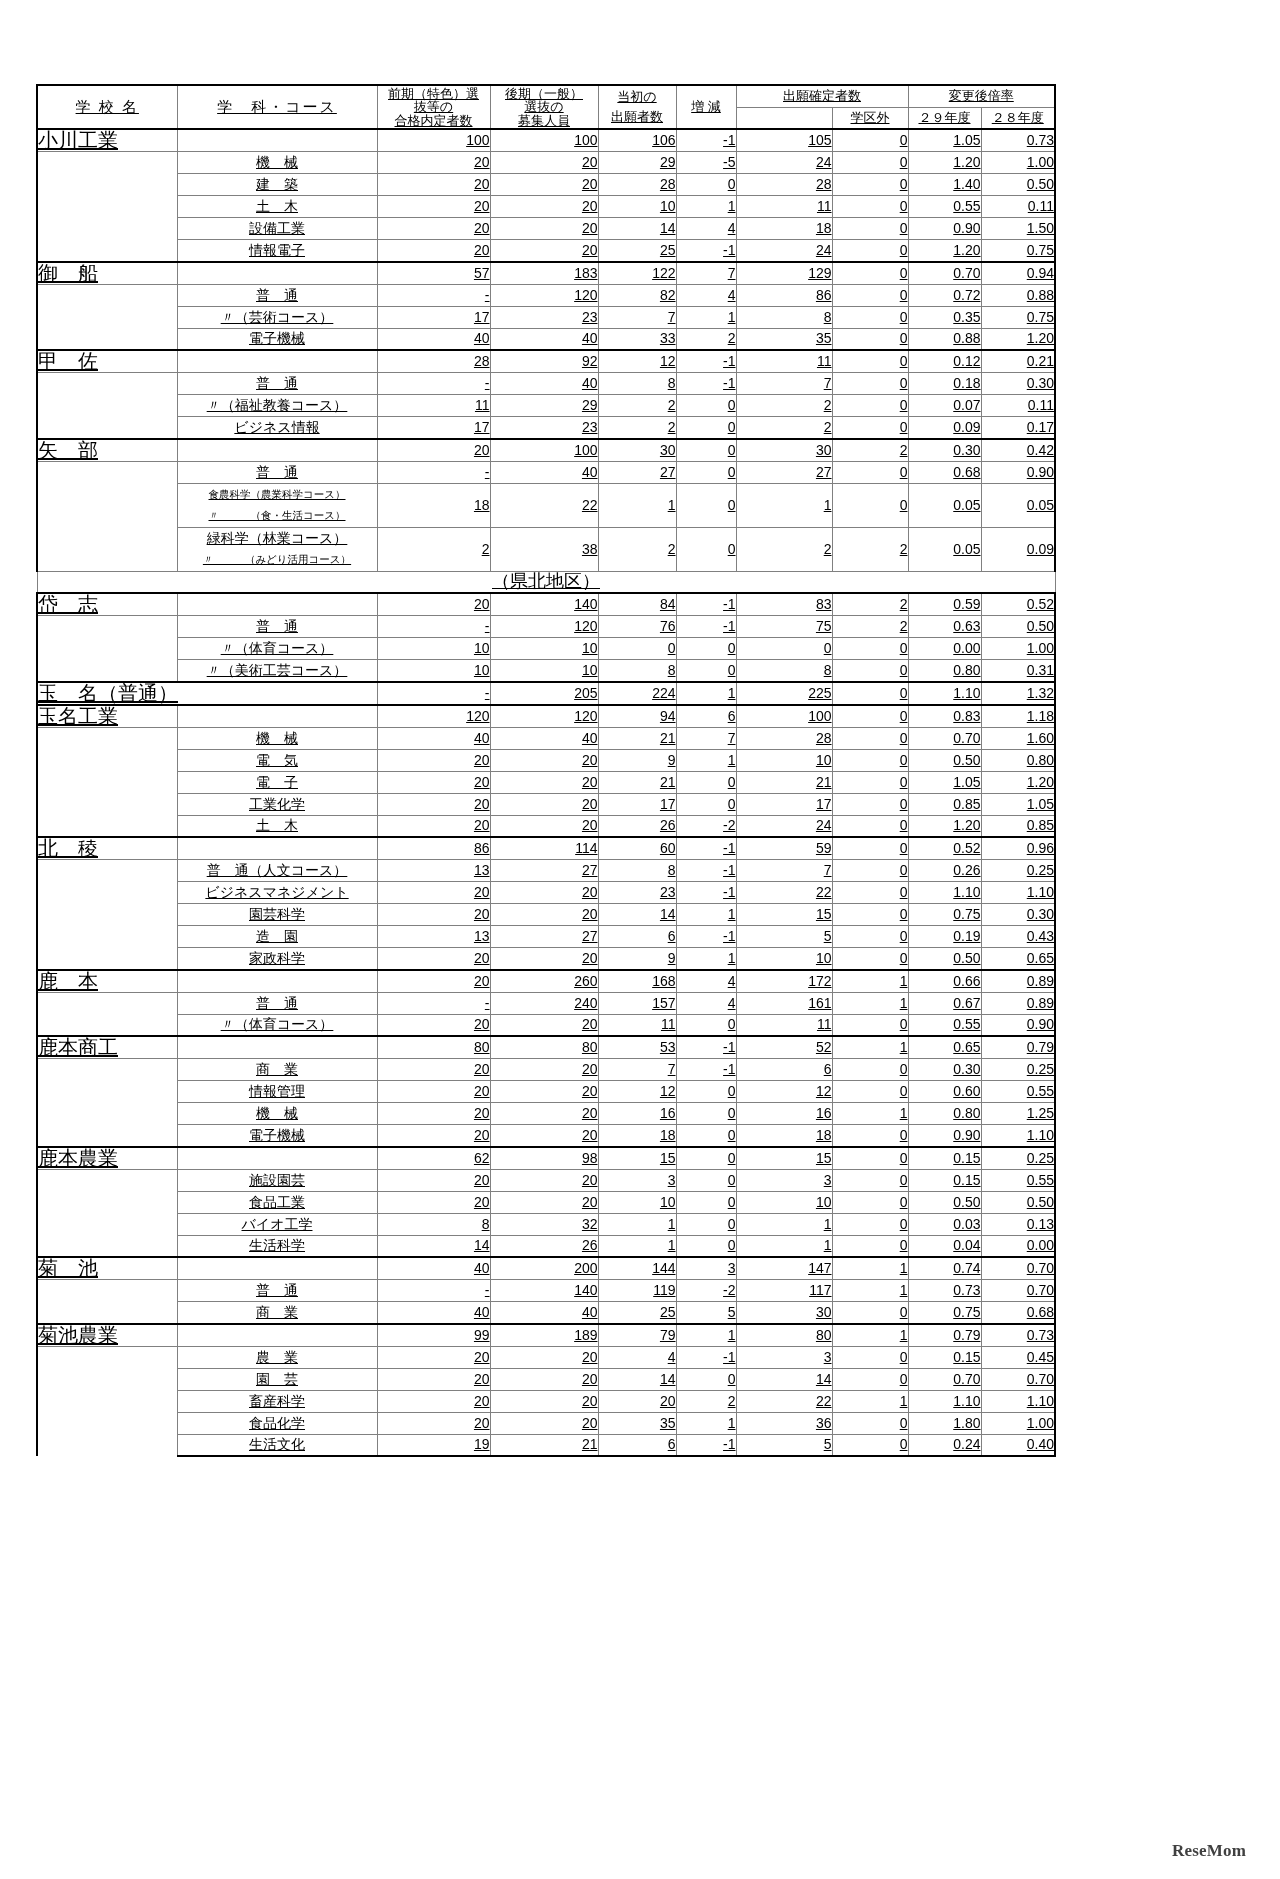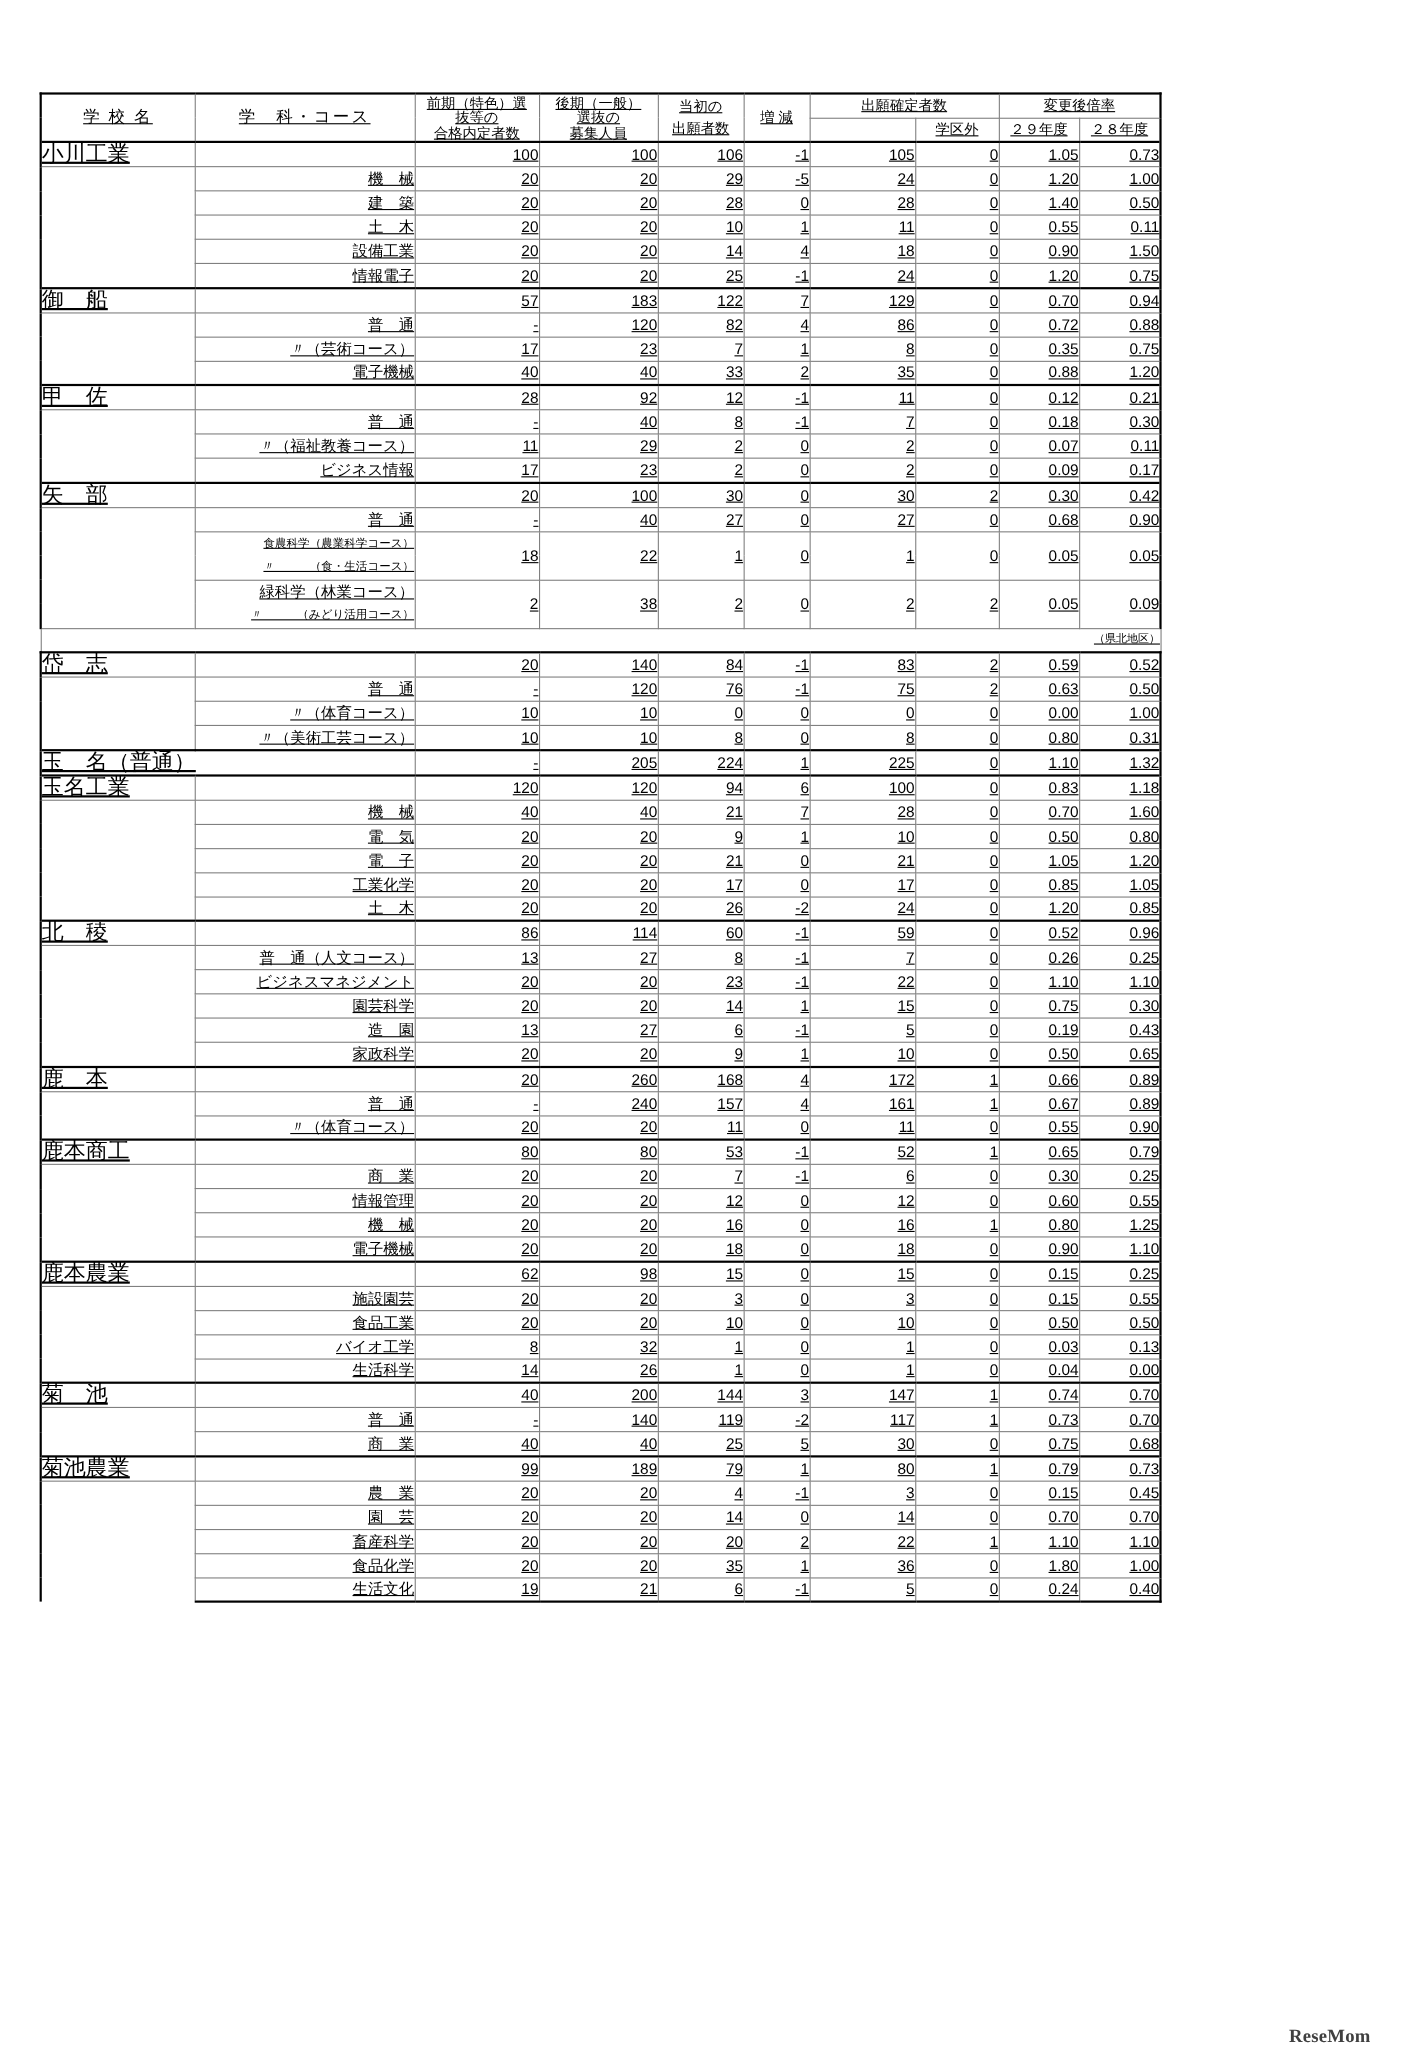--- a/index.html
+++ b/index.html
@@ -65,21 +65,21 @@
     letter-spacing: 2px;
     font-size: 15px;
   }
   .num {
     text-align: right;
     padding-right: 5px;
     font-size: 14px;
     font-variant-numeric: tabular-nums;
   }
   .txt {
-    text-align: right;
+    text-align: center;
     padding-left: 6px;
     font-size: 14px;
     white-space: nowrap;
     overflow: hidden;
   }
   .school-name {
     text-align: left;
     padding-left: 5px;
     font-size: 20px;
     white-space: nowrap;
@@ -88,23 +88,23 @@
   .small-k { font-size: 14px; margin-top: 48px; }
   .tiny-k { font-size: 10.5px; }
   .region-row td {
     border-left: 2px solid #000;
     border-right: 2px solid #000;
     border-top: 2px solid #000;
     border-bottom: 2px solid #000;
     height: 36px;
   }
   .region-label {
-    text-align: right;
+    text-align: center;
     padding-left: 12px;
-    font-size: 10px;
+    font-size: 18px;
   }
   .nb-l { border-left: none !important; }
   .nb-r { border-right: none !important; }
   .nb-t { border-top: none !important; }
   .nb-b { border-bottom: none !important; }
 
   #watermark {
     position: absolute;
     right: 34px;
     bottom: 18px;

